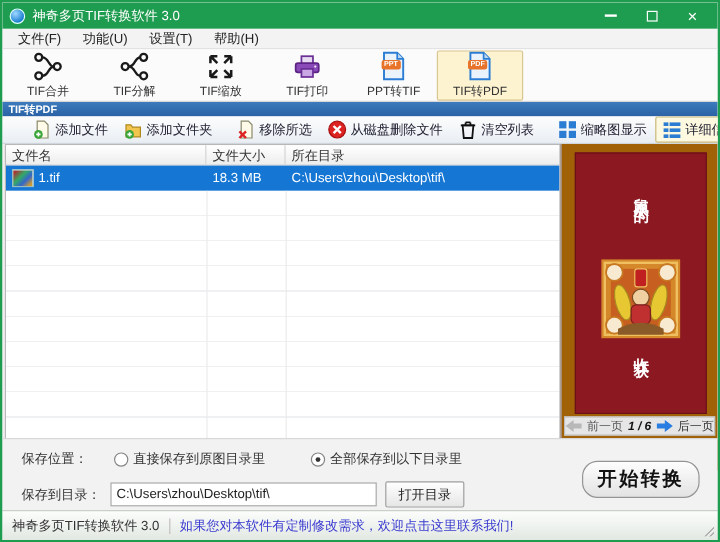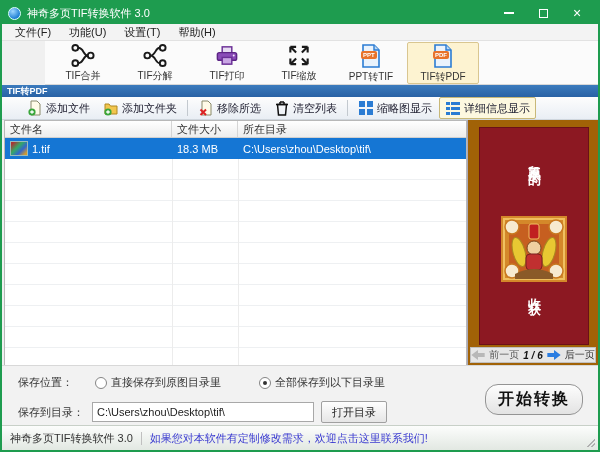--- a/index.html
+++ b/index.html
@@ -18,21 +18,21 @@
   .wc { width:14px; height:14px; display:flex; align-items:center; justify-content:center; cursor:pointer; }
   .min-bar { width:10px; height:2px; background:#fff; display:inline-block; }
   .max-box { width:9px; height:9px; border:1px solid #fff; display:inline-block; }
   .close-x { color:#fff; font-size:14px; line-height:14px; }
   
   .menubar { position:absolute; left:0; top:22px; right:0; height:17px; background:#f3f3f3;
     border-bottom:1px solid #e2e2e2; display:flex; align-items:flex-start; padding-left:4px; }
   .menu-item { font-size:11px; color:#222; padding:0 9px; height:100%; display:flex; align-items:center; cursor:pointer; }
   
   .toolbar { position:absolute; left:0; top:39px; right:0; height:44px; background:#fbfbfb;
-    border-bottom:1px solid #d8d8d8; display:flex; align-items:flex-end; padding-left:2px;margin-left:43px; }
+    border-bottom:1px solid #d8d8d8; display:flex; align-items:center; padding-left:2px; }
   .tb-btn { width:72px; height:42px; display:flex; flex-direction:column; align-items:center;
     justify-content:center; gap:1px; cursor:pointer; border:1px solid transparent; border-radius:2px; }
   .tb-btn.selected { background:#fdf3d1; border-color:#d9c690; }
   .tb-ico { width:26px; height:26px; position:relative; }
   .tb-lbl { font-size:10px; color:#333; white-space:nowrap; }
   .doc-badge { position:absolute; left:3px; top:8px; background:#e8732a; color:#fff;
     font-size:6px; font-weight:bold; padding:1px 2px; border-radius:2px; line-height:6px; }
   
   .section-bar { position:absolute; left:0; top:83px; right:0; height:12px;
     background:linear-gradient(#3c7bbd,#2a62a5); display:flex; align-items:center; padding-left:5px; }
@@ -149,39 +149,39 @@
       <svg class="tb-ico" viewBox="0 0 26 26">
         <circle cx="5" cy="13" r="3" fill="none" stroke="#1a1a1a" stroke-width="2"></circle>
         <circle cx="21" cy="5" r="3" fill="none" stroke="#1a1a1a" stroke-width="2"></circle>
         <circle cx="21" cy="21" r="3" fill="none" stroke="#1a1a1a" stroke-width="2"></circle>
         <path d="M8 13 C14 13 13 5 18 5 M8 13 C14 13 13 21 18 21" fill="none" stroke="#1a1a1a" stroke-width="2"></path>
       </svg>
       <span class="tb-lbl">TIF分解</span>
     </div>
     <div class="tb-btn">
       <svg class="tb-ico" viewBox="0 0 26 26">
-        <rect x="8" y="4" width="10" height="7" fill="#e7dcf2" stroke="#6a2f96" stroke-width="1.5"></rect>
-        <rect x="3" y="10" width="20" height="8" rx="2" fill="#8a4bb8" stroke="#5c2585" stroke-width="1.5"></rect>
-        <rect x="8" y="15" width="10" height="7" fill="#c9a6e4" stroke="#6a2f96" stroke-width="1.5"></rect>
-        <circle cx="20" cy="13" r="1" fill="#f3e9fb"></circle>
-      </svg>
-      <span class="tb-lbl">TIF打印</span>
-    </div>
-    <div class="tb-btn">
-      <svg class="tb-ico" viewBox="0 0 26 26">
         <g stroke="#1a1a1a" stroke-width="2.2" fill="none">
           <path d="M10 10 L4 4 M4 4 L4 10 M4 4 L10 4"></path>
           <path d="M16 10 L22 4 M22 4 L22 10 M22 4 L16 4"></path>
           <path d="M10 16 L4 22 M4 22 L4 16 M4 22 L10 22"></path>
           <path d="M16 16 L22 22 M22 22 L22 16 M22 22 L16 22"></path>
         </g>
       </svg>
       <span class="tb-lbl">TIF缩放</span>
     </div>
     <div class="tb-btn">
+      <svg class="tb-ico" viewBox="0 0 26 26">
+        <rect x="8" y="4" width="10" height="7" fill="#e7dcf2" stroke="#6a2f96" stroke-width="1.5"></rect>
+        <rect x="3" y="10" width="20" height="8" rx="2" fill="#8a4bb8" stroke="#5c2585" stroke-width="1.5"></rect>
+        <rect x="8" y="15" width="10" height="7" fill="#c9a6e4" stroke="#6a2f96" stroke-width="1.5"></rect>
+        <circle cx="20" cy="13" r="1" fill="#f3e9fb"></circle>
+      </svg>
+      <span class="tb-lbl">TIF打印</span>
+    </div>
+    <div class="tb-btn">
       <span class="tb-ico">
         <svg width="26" height="26" viewBox="0 0 26 26">
           <path d="M5 2 L16 2 L21 7 L21 24 L5 24 Z" fill="#eaf3fc" stroke="#2b7cd3" stroke-width="1.6"></path>
           <path d="M16 2 L16 7 L21 7" fill="#bcd8f2" stroke="#2b7cd3" stroke-width="1.4"></path>
         </svg>
         <span class="doc-badge">PPT</span>
       </span>
       <span class="tb-lbl">PPT转TIF</span>
     </div>
     <div class="tb-btn selected">
@@ -217,20 +217,27 @@
       </svg>
       <span>添加文件夹</span>
     </span>
     <span class="ft-sep"></span>
     <span class="ft-btn">
       <svg class="ico16" viewBox="0 0 16 16">
         <path d="M4 1 L10 1 L13 4 L13 15 L4 15 Z" fill="#fffbe8" stroke="#8a8a6a" stroke-width="1"></path>
         <path d="M2.5 9.5 L8 15 M8 9.5 L2.5 15" stroke="#d22" stroke-width="2"></path>
       </svg>
       <span>移除所选</span>
+    </span>
+    <span class="ft-btn">
+      <svg class="ico16" viewBox="0 0 16 16">
+        <circle cx="8" cy="8" r="7" fill="#dd2222" stroke="#a80f0f" stroke-width="1"></circle>
+        <path d="M5 5 L11 11 M11 5 L5 11" stroke="#fff" stroke-width="2"></path>
+      </svg>
+      <span>从磁盘删除文件</span>
     </span>
     <span class="ft-btn">
       <svg class="ico16" viewBox="0 0 16 16">
         <path d="M3.5 4.5 L4.5 15 L11.5 15 L12.5 4.5 Z" fill="none" stroke="#111" stroke-width="1.5"></path>
         <path d="M2 4.5 H14 M6 2 H10 M6 2 V4 M10 2 V4" stroke="#111" stroke-width="1.5" fill="none"></path>
       </svg>
       <span>清空列表</span>
     </span>
     <span class="ft-sep"></span>
     <span class="ft-btn">

